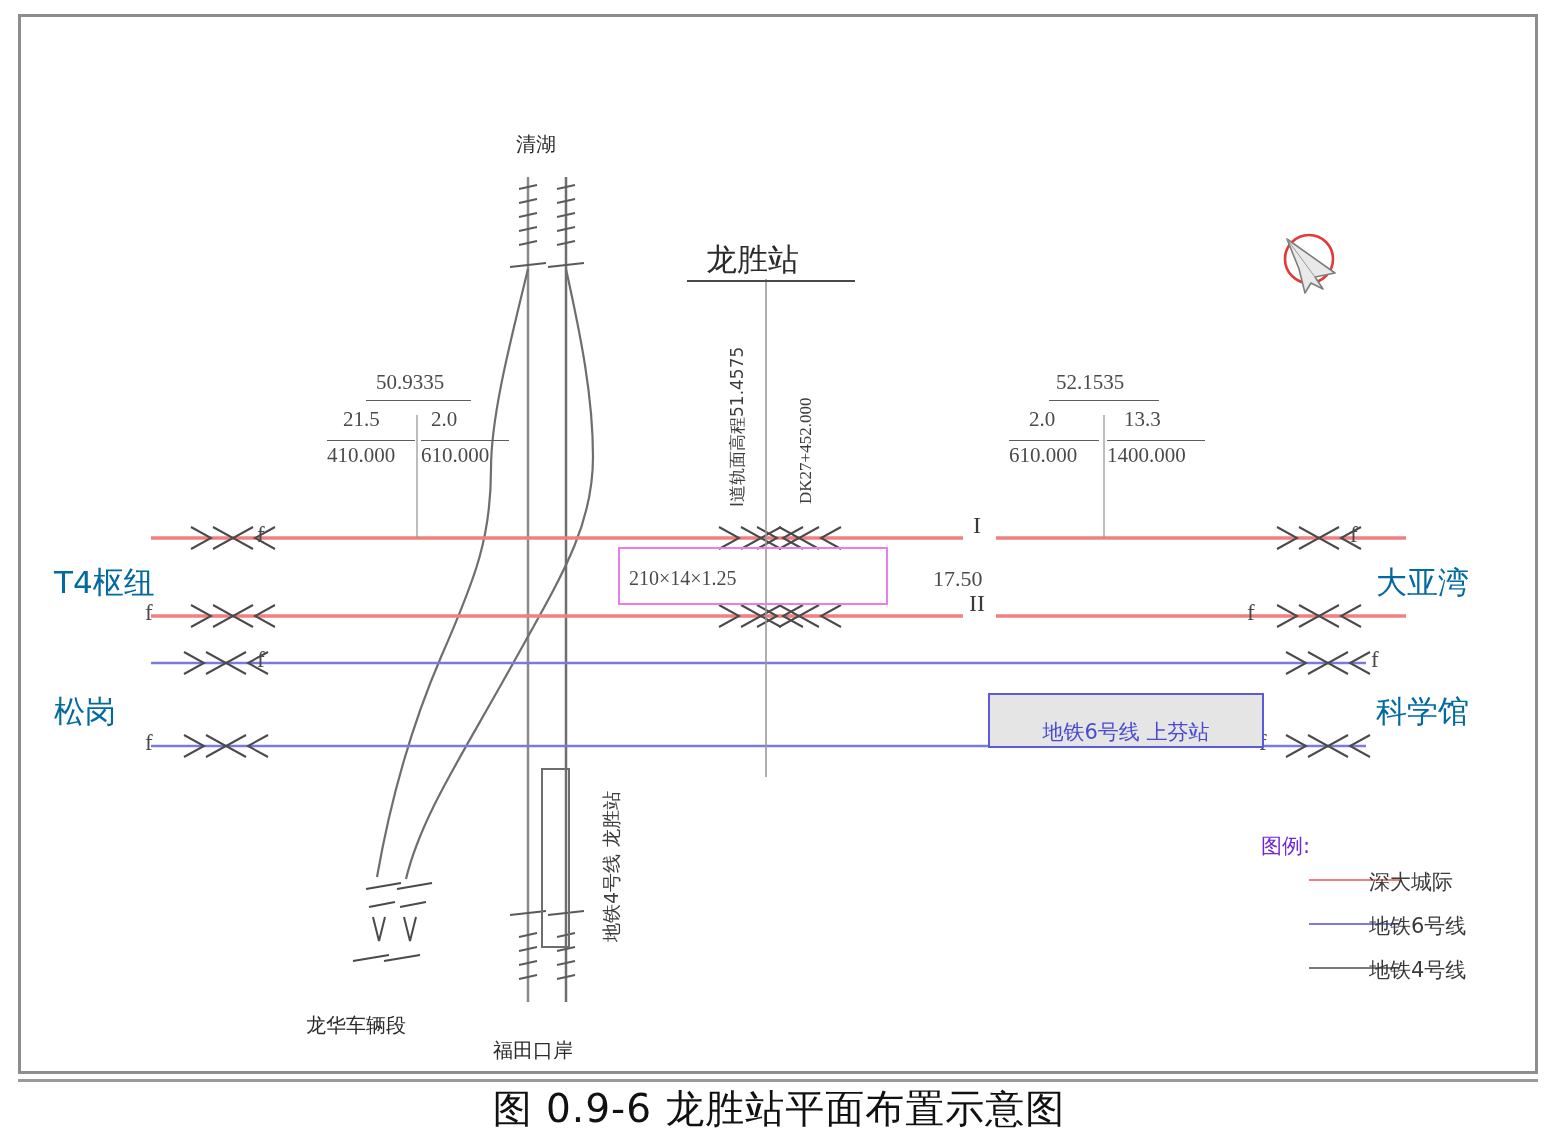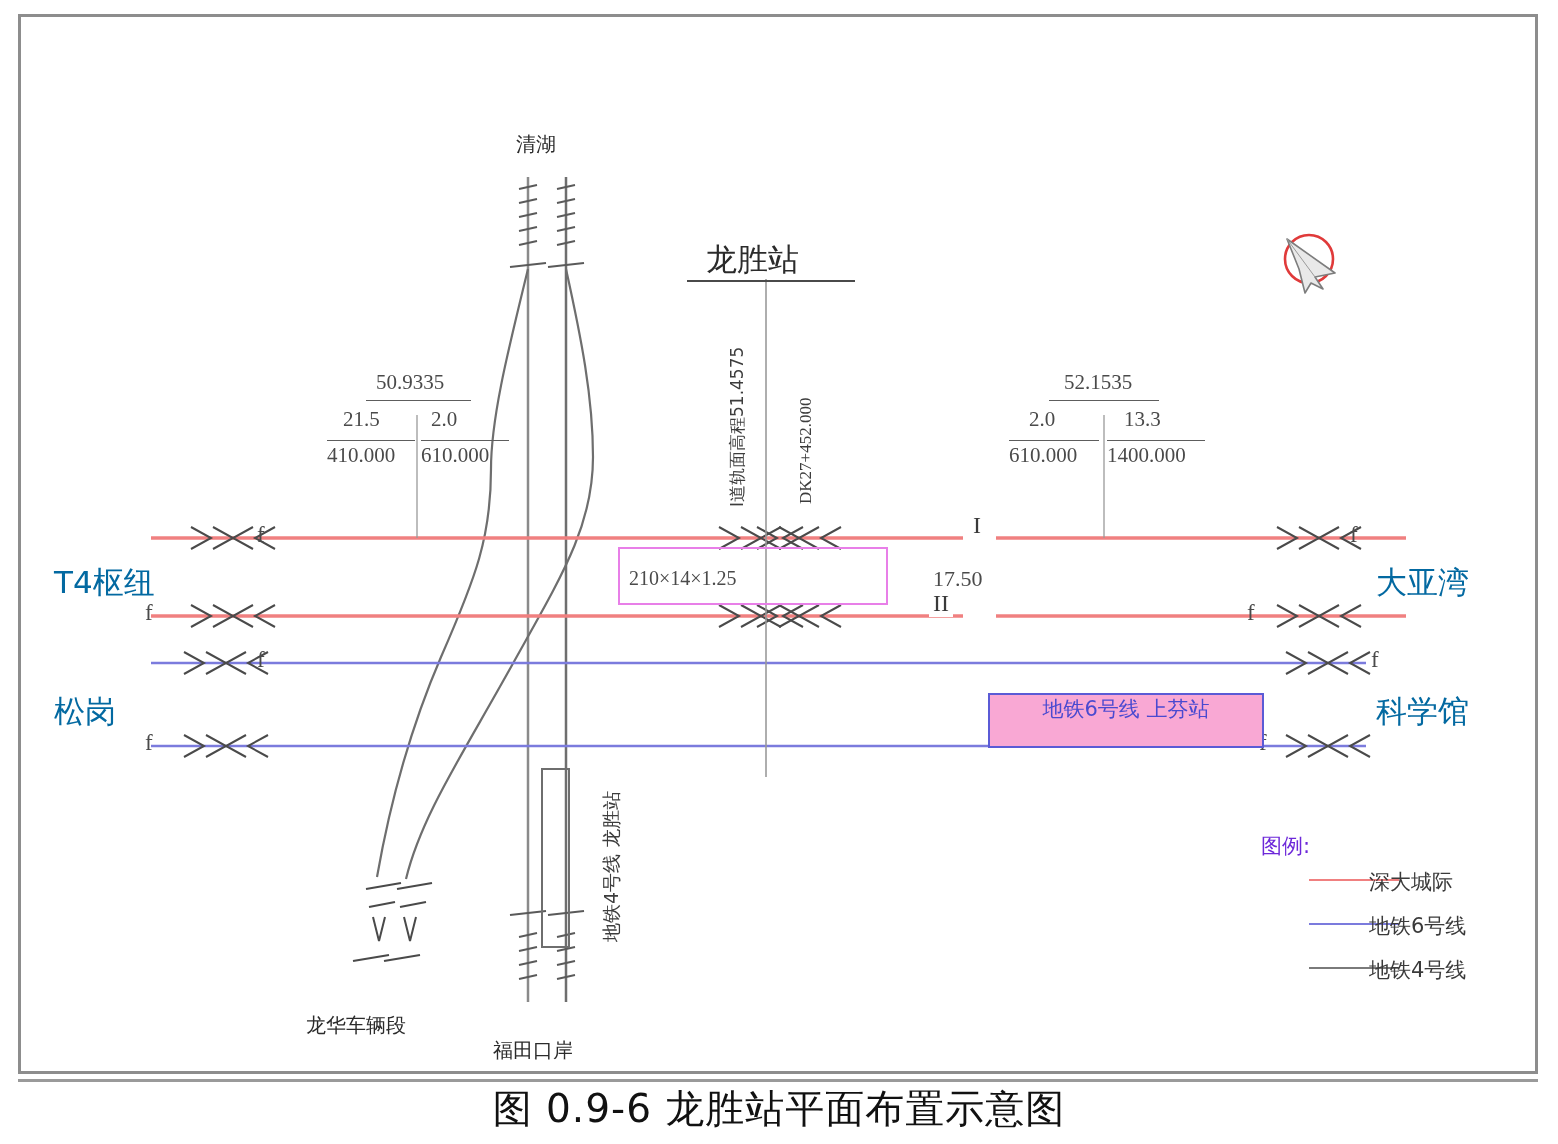--- a/index.html
+++ b/index.html
@@ -93,23 +93,23 @@
   .platform-text {
     position: absolute;
     font-size: 20px;
     color: #4a4a4a;
     white-space: nowrap;
   }
   .metro-box {
     position: absolute;
     border: 2px solid #5b5bd6;
     box-sizing: border-box;
-    background: #f9a8d4;
+    background: #e5e5e5;
     display: flex;
-    align-items: flex-start;
+    align-items: flex-end;
     justify-content: center;
   }
   .metro-box-text {
     font-size: 21px;
     color: #4a4ad0;
     white-space: nowrap;
     font-family: "DejaVu Sans", "Liberation Sans", sans-serif;
   }
   .legend-title {
     position: absolute;
@@ -323,39 +323,39 @@
       <div class="dim-rule" style="left:345px; top:383px; width:105px;"></div>
       <div class="lbl dim-num" style="left:322px; top:390px;">21.5</div>
       <div class="lbl dim-num" style="left:410px; top:390px;">2.0</div>
       <div class="dim-rule" style="left:306px; top:423px; width:88px;"></div>
       <div class="dim-rule" style="left:400px; top:423px; width:88px;"></div>
       <div class="lbl dim-num" style="left:306px; top:426px;">410.000</div>
       <div class="lbl dim-num" style="left:400px; top:426px;">610.000</div>
     </div>
 
     <div>
-      <div class="lbl dim-num" style="left:1035px; top:353px;margin-left:8px;">52.1535</div>
+      <div class="lbl dim-num" style="left:1035px; top:353px;">52.1535</div>
       <div class="dim-rule" style="left:1028px; top:383px; width:110px;"></div>
       <div class="lbl dim-num" style="left:1008px; top:390px;">2.0</div>
       <div class="lbl dim-num" style="left:1103px; top:390px;">13.3</div>
       <div class="dim-rule" style="left:988px; top:423px; width:90px;"></div>
       <div class="dim-rule" style="left:1086px; top:423px; width:98px;"></div>
       <div class="lbl dim-num" style="left:988px; top:426px;">610.000</div>
       <div class="lbl dim-num" style="left:1086px; top:426px;">1400.000</div>
     </div>
 
     <div class="vert-text cjkv" style="left:705px; top:490px;">I道轨面高程51.4575</div>
     <div class="vert-text" style="left:775px; top:487px;">DK27+452.000</div>
 
     <div class="platform-box" style="left:597px; top:530px; width:270px; height:58px;"></div>
     <div class="platform-text" style="left:608px; top:550px;">210×14×1.25</div>
     <div class="lbl dim-num" style="left:912px; top:549px; font-size:22px;">17.50</div>
 
     <div class="lbl track-id" style="left:948px; top:495px;">I</div>
-    <div class="lbl track-id" style="left:908px; top:573px;text-align:right;">II</div>
+    <div class="lbl track-id" style="left:944px; top:573px;text-align:right;">II</div>
 
     <div class="lbl dim-num" style="left:236px; top:505px; font-size:23px;">f</div>
     <div class="lbl dim-num" style="left:124px; top:583px; font-size:23px;">f</div>
     <div class="lbl dim-num" style="left:236px; top:630px; font-size:23px;">f</div>
     <div class="lbl dim-num" style="left:124px; top:713px; font-size:23px;">f</div>
 
     <div class="lbl dim-num" style="left:1329px; top:505px; font-size:23px;">f</div>
     <div class="lbl dim-num" style="left:1226px; top:583px; font-size:23px;">f</div>
     <div class="lbl dim-num" style="left:1350px; top:630px; font-size:23px;">f</div>
     <div class="lbl dim-num" style="left:1238px; top:713px; font-size:23px;">f</div>

